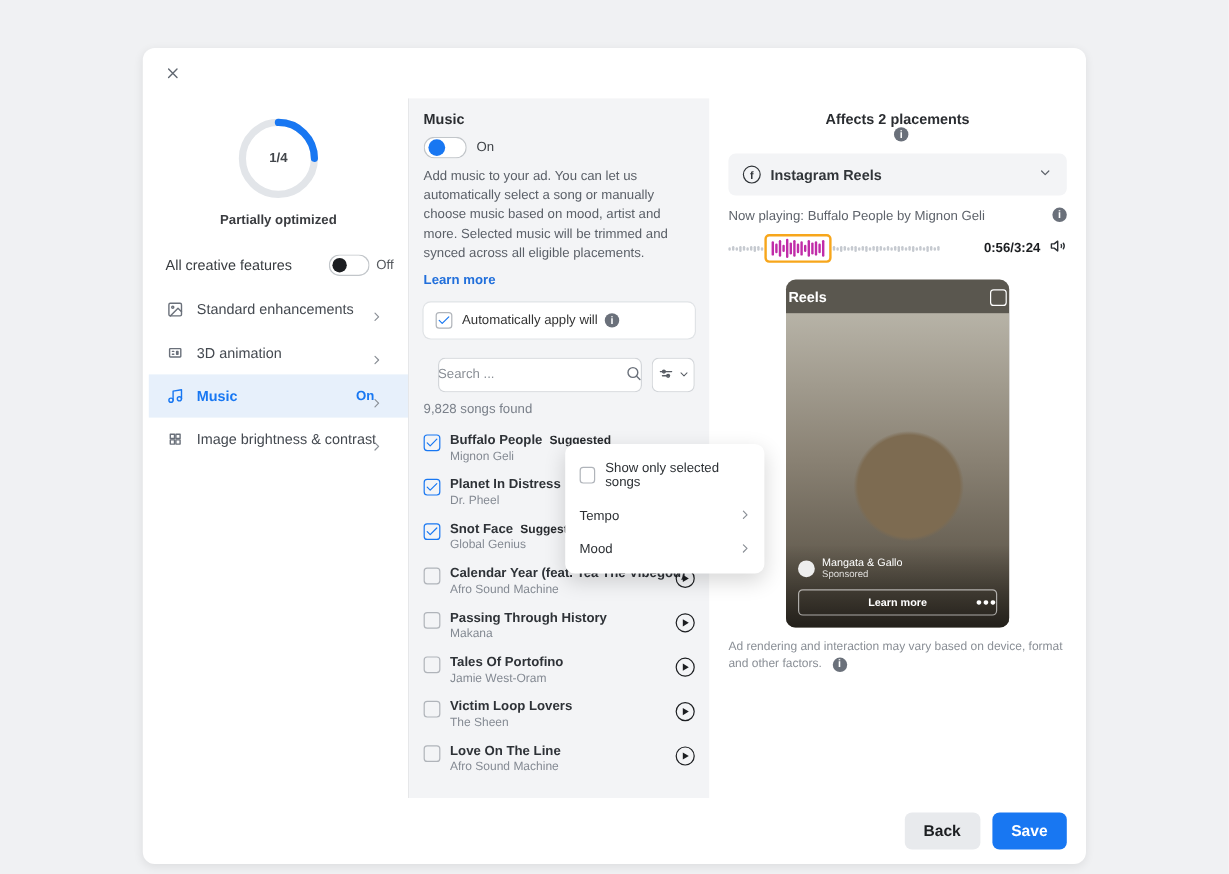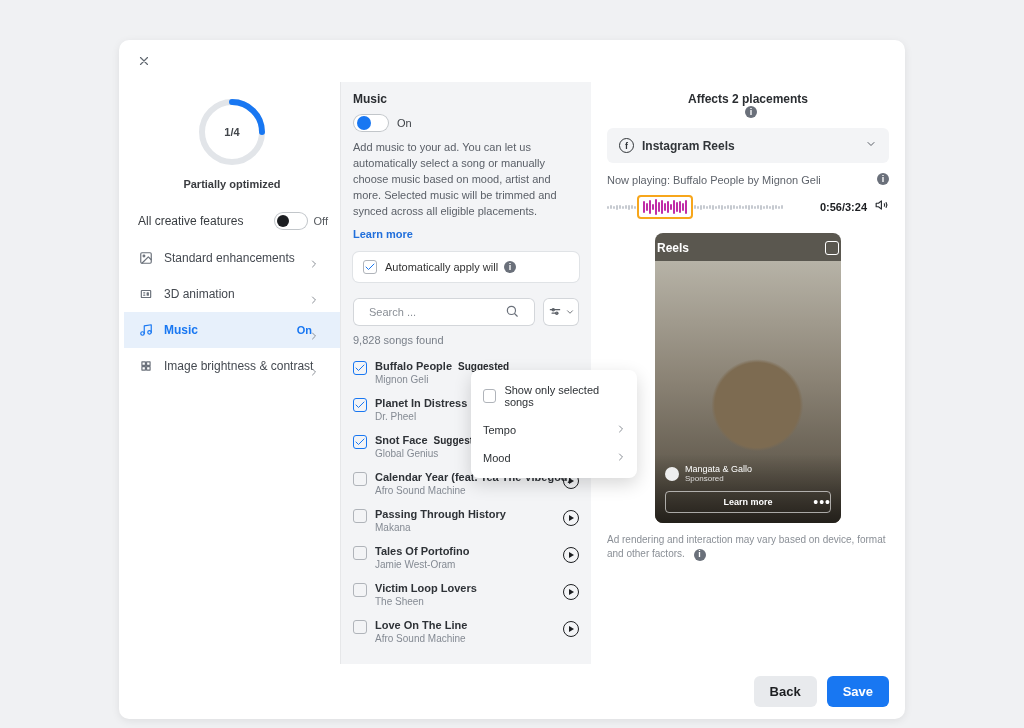--- a/index.html
+++ b/index.html
@@ -33,21 +33,21 @@
   .pill-toggle { width:36px; height:18px; border-radius:10px; background:#fff; box-shadow:inset 0 0 0 1px #c2c6ca; position:relative; margin-right:8px;}
   .pill-toggle.on .pill-knob { left:4px; background:#1877f2; width:14px; height:14px; }
   .pill-knob { width:14px; height:14px; background:#1877f2; border-radius:50%; position:absolute; top:2px; left:4px; }
   .toggle-text { font-size:11px; color:#3e4247;}
   .desc { font-size:11px; color:#5b6068; line-height:1.45; margin-bottom:4px;}
   .learn-link { font-size:11px; color:#216fdb; font-weight:600; display:inline-block; margin-bottom:12px;}
   .check-card { background:#fff; border-radius:6px; padding:8px 10px; display:flex; align-items:center; font-size:11px; color:#333; margin-bottom:16px; box-shadow:0 0 0 1px #e0e3e6;}
   .check-card .check { width:14px; height:14px; border:1px solid #b0b4ba; border-radius:3px; margin-right:8px; display:flex; align-items:center; justify-content:center; color:#1877f2;}
   .info-dot { width:12px; height:12px; border-radius:50%; background:#6a707a; color:#fff; font-size:9px; display:inline-flex; align-items:center; justify-content:center; margin-left:6px; font-weight:700;}
   .search-row { display:flex; gap:8px; margin-bottom:8px;}
-  .search-box { flex:1; background:#fff; border-radius:6px; box-shadow:inset 0 0 0 1px #d3d6da; display:flex; align-items:center; padding:6px 16px; font-size:11px; color:#8a8f96;}
+  .search-box { flex:1; background:#fff; border-radius:6px; box-shadow:inset 0 0 0 1px #d3d6da; display:flex; align-items:center; padding:6px 0; font-size:11px; color:#8a8f96;margin-left:12px;}
   .search-box .sicon { margin-left:auto; color:#6a707a; }
   .filter-btn { width:36px; background:#fff; border-radius:6px; box-shadow:inset 0 0 0 1px #d3d6da; display:flex; align-items:center; justify-content:center; color:#595e65; font-size:12px;}
   .songs-count { font-size:11px; color:#7a808a; margin-bottom:8px;}
   .song-list {}
   .song-row { display:flex; align-items:flex-start; padding:6px 0; position:relative;}
   .song-check { width:14px; height:14px; border:1.5px solid #b0b4ba; border-radius:3px; margin-right:8px; flex:none; display:flex; align-items:center; justify-content:center; color:#1877f2; margin-top:1px;}
   .song-check.checked { border-color:#1877f2; }
   .song-title { font-size:11px; font-weight:600; color:#2e3237;}
   .song-tag { font-size:10px; font-weight:700; color:#282b2f; margin-left:6px;}
   .song-artist { font-size:10px; color:#848a93; margin-top:2px;}

